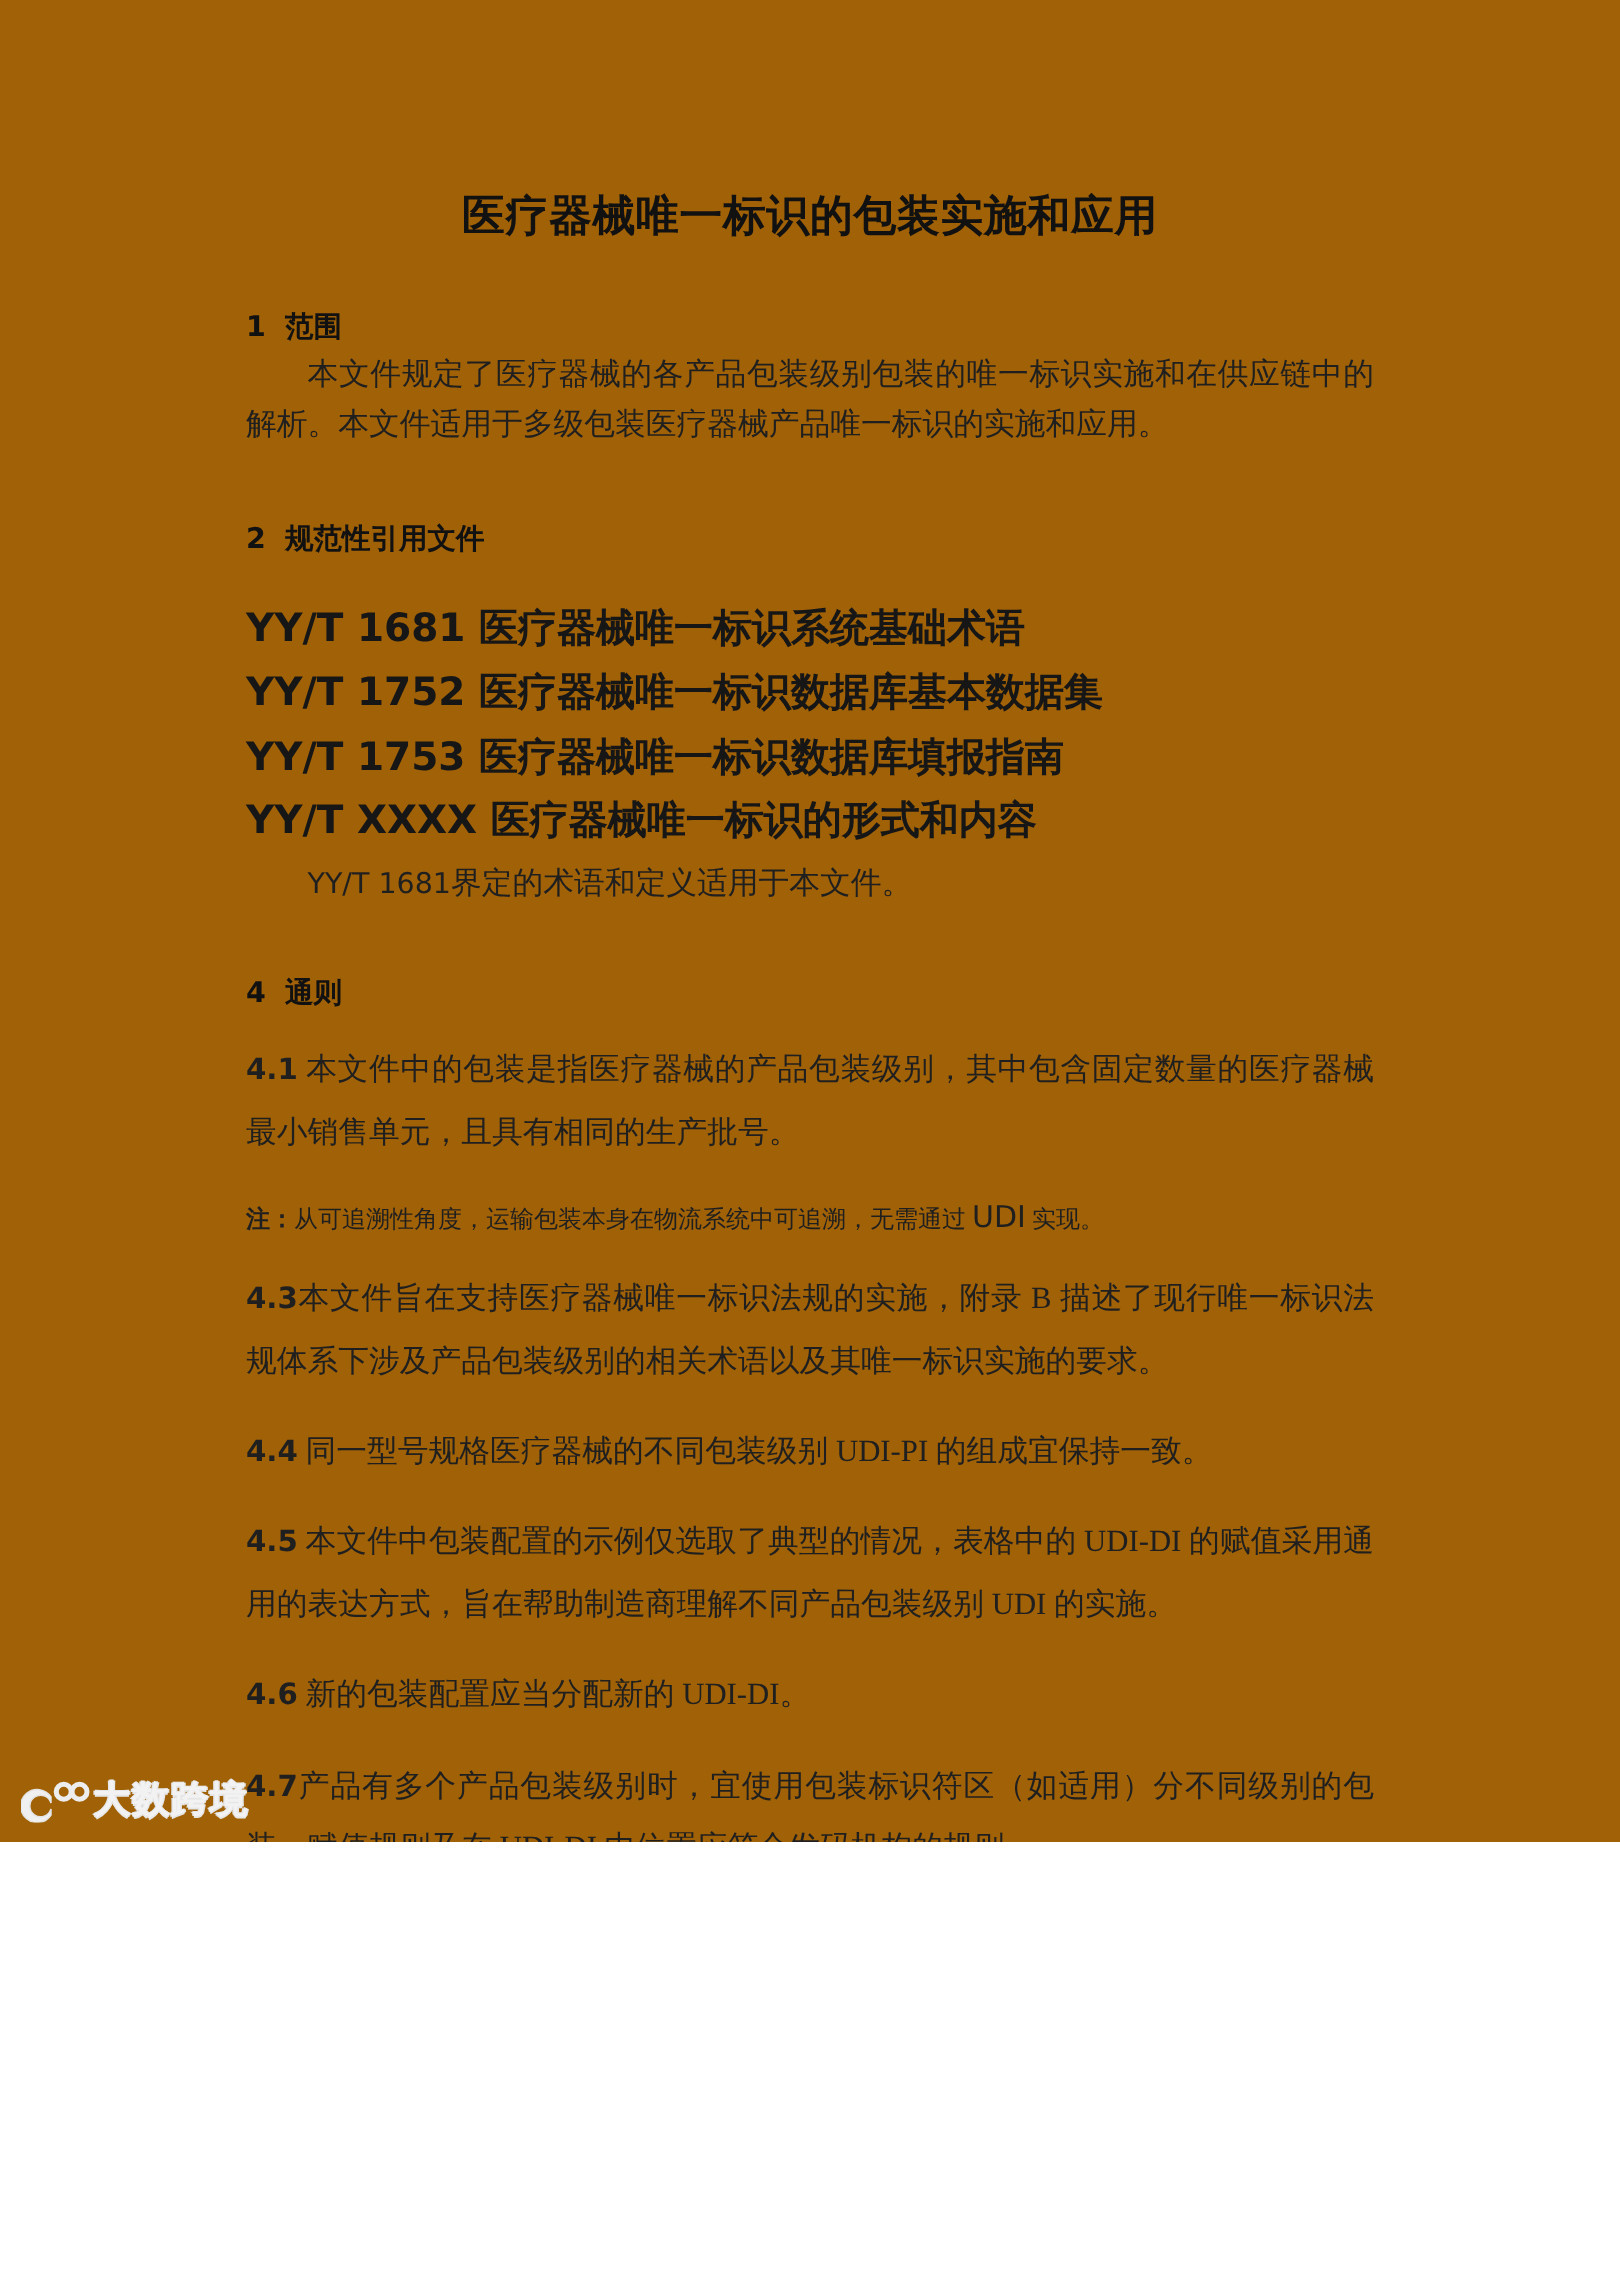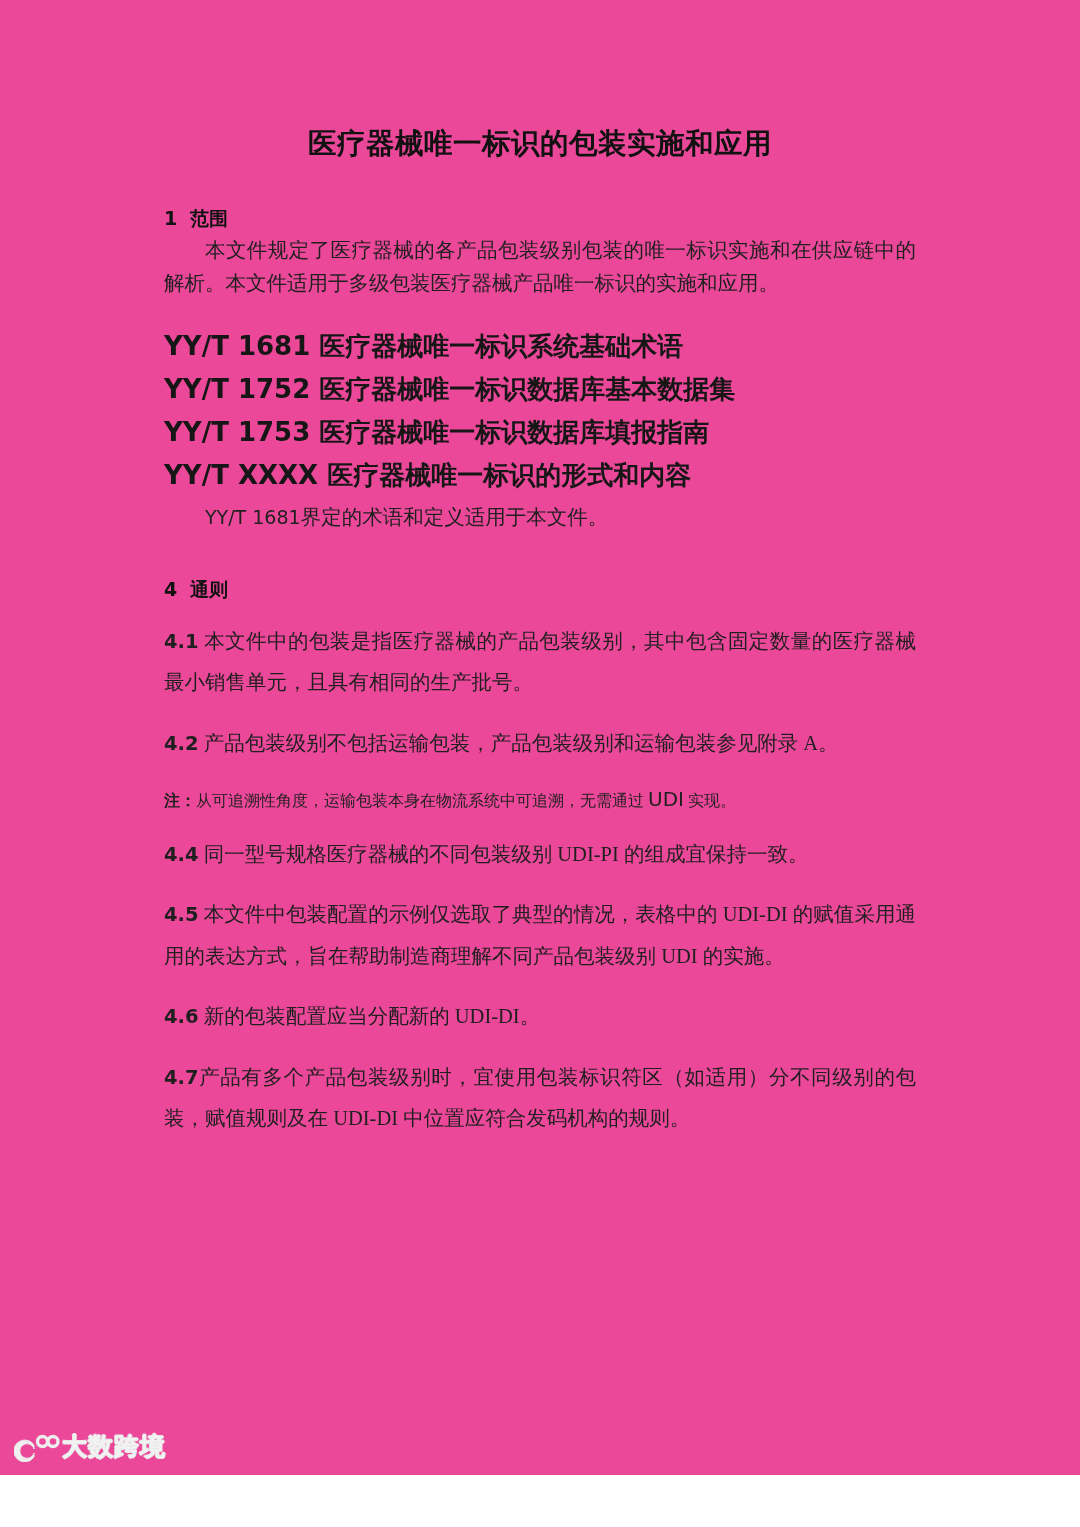--- a/index.html
+++ b/index.html
@@ -3,22 +3,22 @@
 <meta charset="utf-8">
 <style>
   html, body {
     margin: 0;
     padding: 0;
     background: #ffffff;
   }
   .page {
     position: relative;
     width: 1080px;
-    height: 1475px;
-    background: #ec4899;
+    height: 1228px;
+    background: #a16207;
     overflow: hidden;
     box-sizing: border-box;
     font-family: "Liberation Serif", "DejaVu Serif", serif;
     color: #1a1a1a;
   }
   .content {
     position: absolute;
     left: 164px;
     top: 0;
     width: 752px;
@@ -153,40 +153,43 @@
 <div class="page">
   <div class="content">
 
     <h1 class="doc-title">医疗器械唯一标识的包装实施和应用</h1>
 
     <div class="heading h-sec1">
       <span class="num">1</span><span>范围</span>
     </div>
     <p class="para p-tight indent2">本文件规定了医疗器械的各产品包装级别包装的唯一标识实施和在供应链中的解析。本文件适用于多级包装医疗器械产品唯一标识的实施和应用。</p>
 
+    <div class="heading h-sec2">
+      <span class="num">2</span><span>规范性引用文件</span>
+    </div>
 
     <div class="ref-list">
       <div class="ref-item">YY/T 1681  医疗器械唯一标识系统基础术语</div>
       <div class="ref-item">YY/T 1752 医疗器械唯一标识数据库基本数据集</div>
       <div class="ref-item">YY/T 1753  医疗器械唯一标识数据库填报指南</div>
       <div class="ref-item">YY/T XXXX  医疗器械唯一标识的形式和内容</div>
     </div>
 
     <p class="para p-tight indent2"><span class="lat">YY/T 1681</span><span>界定的术语和定义适用于本文件。</span></p>
 
     <div class="heading h-sec4">
       <span class="num">4</span><span>通则</span>
     </div>
 
     <p class="clause"><span class="cnum">4.1</span> <span>本文件中的包装是指医疗器械的产品包装级别，其中包含固定数量的医疗器械最小销售单元，且具有相同的生产批号。</span></p>
 
-    <p class="clause"><span class="cnum">4.2</span> <span>产品包装级别不包括运输包装，产品包装级别和运输包装参见附录 A。</span></p>
 
     <p class="note"><span class="note-label">注：</span><span>从可追溯性角度，运输包装本身在物流系统中可追溯，无需通过 </span><span class="lat">UDI</span><span> 实现。</span></p>
 
+    <p class="clause"><span class="cnum">4.3</span><span>本文件旨在支持医疗器械唯一标识法规的实施，附录 B 描述了现行唯一标识法规体系下涉及产品包装级别的相关术语以及其唯一标识实施的要求。</span></p>
 
     <p class="clause"><span class="cnum">4.4</span> <span>同一型号规格医疗器械的不同包装级别 UDI-PI 的组成宜保持一致。</span></p>
 
     <p class="clause"><span class="cnum">4.5</span> <span>本文件中包装配置的示例仅选取了典型的情况，表格中的 UDI-DI 的赋值采用通用的表达方式，旨在帮助制造商理解不同产品包装级别 UDI 的实施。</span></p>
 
     <p class="clause"><span class="cnum">4.6</span> <span>新的包装配置应当分配新的 UDI-DI。</span></p>
 
     <p class="clause"><span class="cnum">4.7</span><span>产品有多个产品包装级别时，宜使用包装标识符区（如适用）分不同级别的包装，赋值规则及在 UDI-DI 中位置应符合发码机构的规则。</span></p>
 
   </div>

